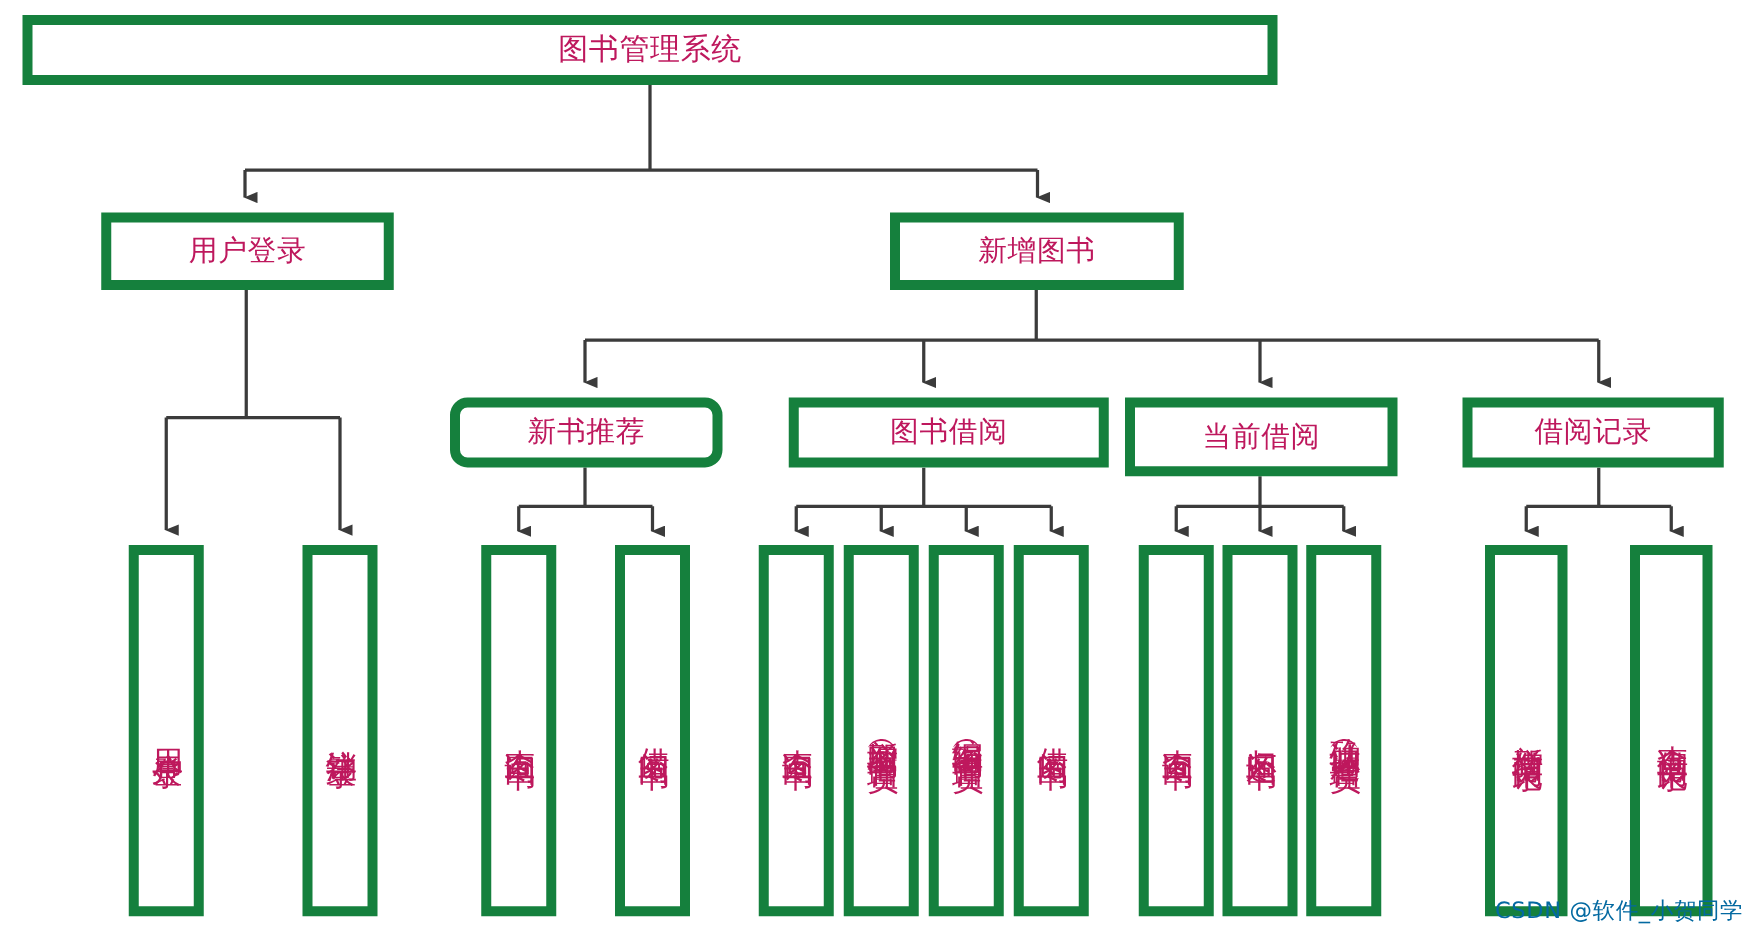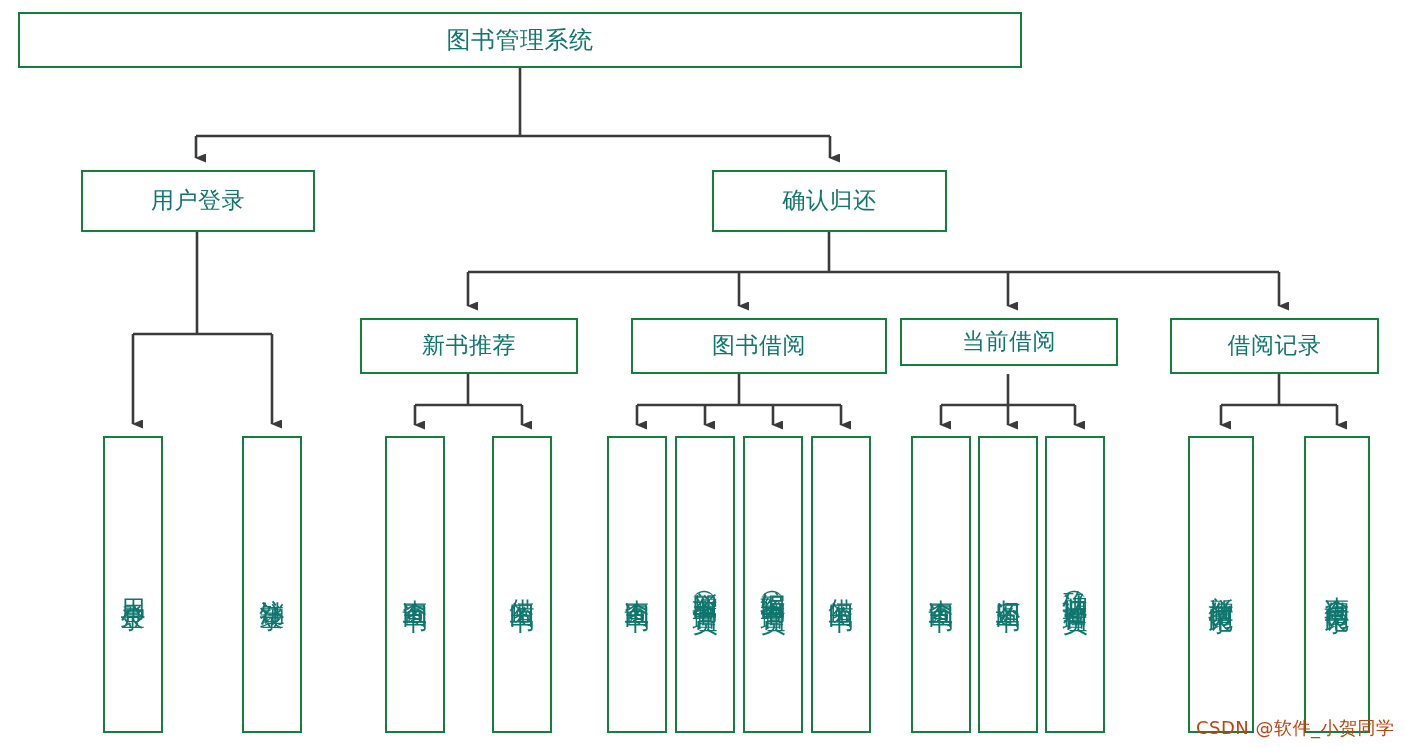--- a/index.html
+++ b/index.html
@@ -23,25 +23,25 @@
     left: 0;
     top: 0;
     width: 1405px;
     height: 747px;
     pointer-events: none;
   }
   .node {
     position: absolute;
     box-sizing: border-box;
     background: #ffffff;
-    border: 2px solid #15803d;
+    border: 8px solid #15803d;
     display: flex;
     align-items: center;
     justify-content: center;
-    color: #0f766e;
+    color: #be185d;
     font-family: Liberation Serif, serif;
   }
   .node .label {
     text-align: center;
     line-height: 1.18;
     white-space: pre;
   }
   
   .node.horiz .label {
     font-size: 23px;
@@ -60,21 +60,21 @@
     writing-mode: vertical-rl;
     text-orientation: upright;
     font-size: 25px;
     line-height: 1.0;
     letter-spacing: 3px;
     white-space: nowrap;
   }
   .watermark {
     position: absolute;
     font-size: 18px;
-    color: #c2410c;
+    color: #0369a1;
     letter-spacing: 0.5px;
     white-space: nowrap;
     user-select: none;
   }
 </style>
 </head>
 <body>
 
 <div id="diagram-root">
 
@@ -129,30 +129,30 @@
   </svg>
 
   <div class="node horiz root" style="left:18px; top:12px; width:1004px; height:56px;">
     <span class="label">图书管理系统</span>
   </div>
 
   <div class="node horiz" style="left:81px; top:170px; width:234px; height:62px;">
     <span class="label">用户登录</span>
   </div>
   <div class="node horiz" style="left:712px; top:170px; width:235px; height:62px;">
-    <span class="label">确认归还</span>
-  </div>
-
-  <div class="node horiz" style="left:360px; top:318px; width:218px; height:56px;">
+    <span class="label">新增图书</span>
+  </div>
+
+  <div class="node horiz" style="left:360px; top:318px; width:218px; height:56px;border-radius:14px;">
     <span class="label">新书推荐</span>
   </div>
   <div class="node horiz" style="left:631px; top:318px; width:256px; height:56px;">
     <span class="label">图书借阅</span>
   </div>
-  <div class="node horiz" style="left:900px; top:318px; width:218px; height:48px;">
+  <div class="node horiz" style="left:900px; top:318px; width:218px; height:63px;">
     <span class="label">当前借阅</span>
   </div>
   <div class="node horiz" style="left:1170px; top:318px; width:209px; height:56px;">
     <span class="label">借阅记录</span>
   </div>
 
   <div class="node vert" style="left:103px; top:436px; width:60px; height:297px;">
     <span class="label">用户登录</span>
   </div>
   <div class="node vert" style="left:242px; top:436px; width:60px; height:297px;">

